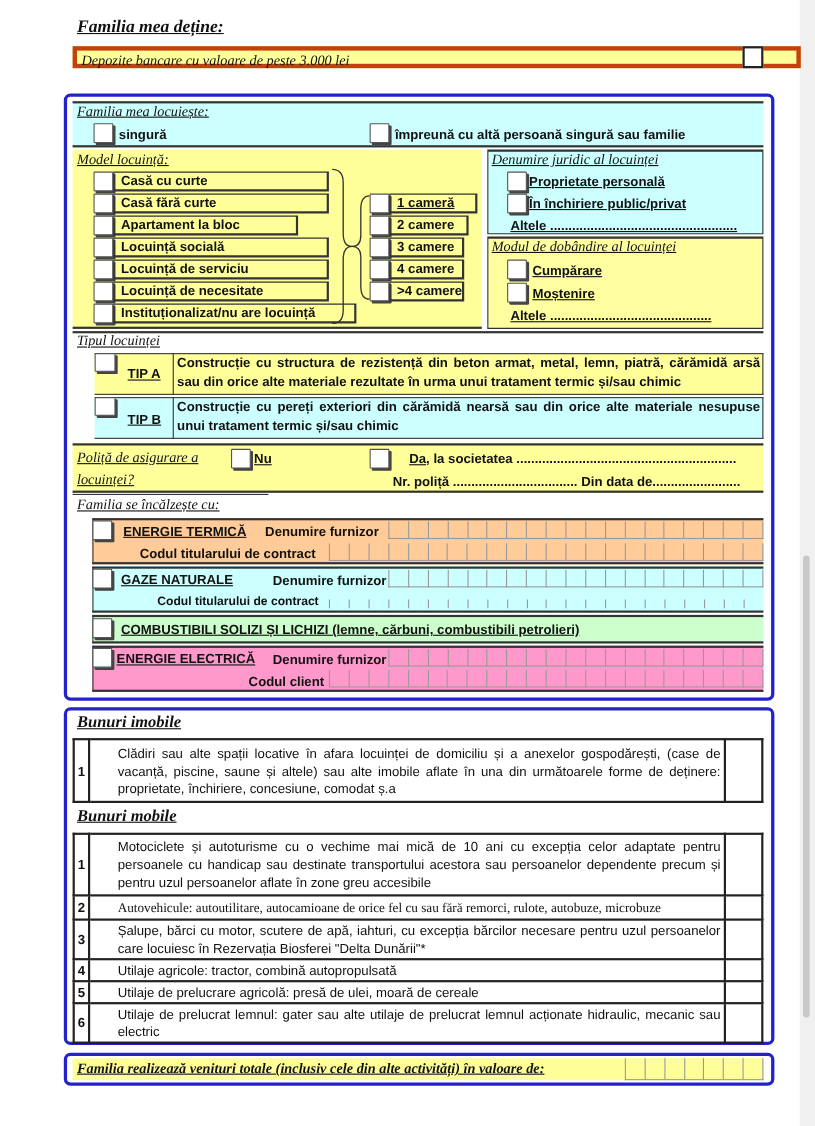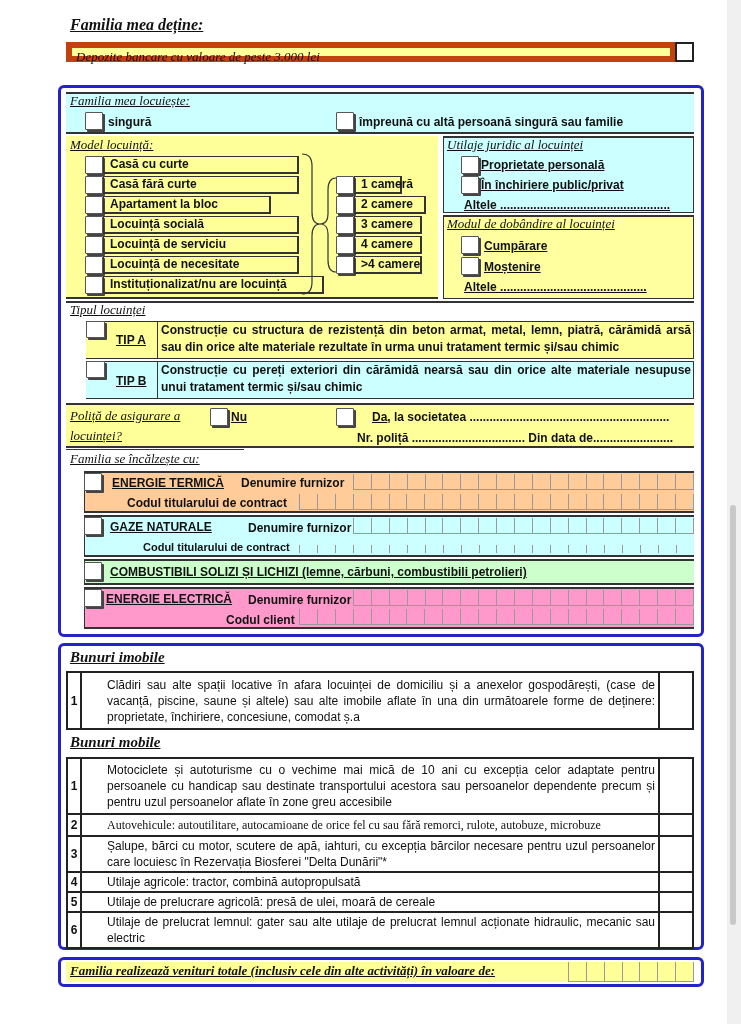--- a/index.html
+++ b/index.html
@@ -33,21 +33,21 @@
   .scroll-track { position: absolute; left: 727px; top: 0; width: 14px; height: 1024px; background: #f0f0f0; }
   .scroll-thumb { position: absolute; left: 730px; top: 505px; width: 6px; height: 420px; background: #c8c8c8; border-radius: 3px; }
 </style>
 </head>
 <body>
 
 <div class="scroll-track"></div>
 <div class="scroll-thumb"></div>
 
 <div class="abs serif-it b" style="left:70px; top:16px; font-size:16px;">Familia mea deține:</div>
-<div class="abs yellow" style="left:66px; top:42px; width:610px; height:20px; border:6px solid #c2410c;">
+<div class="abs yellow" style="left:66px; top:42px; width:662px; height:20px; border:4px solid #c2410c;">
   <span class="serif-it" style="position:absolute; left:4px; top:1px; font-size:13px; text-decoration:none;">Depozite bancare cu valoare de peste 3.000 lei</span>
 </div>
 <div class="abs" style="left:675px; top:42px; width:19px; height:20px; background:#fff; border:2px solid #222;"></div>
 
 <div class="panel" style="left:58px; top:85px; width:646px; height:552px;"></div>
 
 <div class="abs cyan" style="left:66px; top:92px; width:628px; height:42px; border-top:2px solid #333; border-bottom:2px solid #333;"></div>
 <div class="abs serif-it" style="left:70px; top:93px; font-size:13px;">Familia mea locuiește:</div>
 <div class="cb" style="left:85px; top:112px;"></div>
 <div class="lbl" style="left:108px; top:115px;">singură</div>
@@ -71,32 +71,32 @@
 <div class="optbox" style="left:103px; top:256px; width:196px;">Locuință de necesitate</div>
 <div class="cb" style="left:85px; top:276px;"></div>
 <div class="optbox" style="left:103px; top:276px; width:221px;">Instituționalizat/nu are locuință</div>
 
 <svg class="abs" style="left:300px; top:152px;" width="40" height="146">
   <path d="M2 2 Q12 2 12 14 L12 60 Q12 72 20 72 Q12 72 12 84 L12 130 Q12 142 2 142" fill="none" stroke="#333" stroke-width="1.2"></path>
   <path d="M36 26 Q28 26 28 38 L28 62 Q28 72 20 72 Q28 72 28 82 L28 108 Q28 120 36 120" fill="none" stroke="#333" stroke-width="1.2"></path>
 </svg>
 
 <div class="cb" style="left:336px; top:176px;"></div>
-<div class="optbox" style="left:354px; top:176px; width:48px;">1 cameră</div>
+<div class="optbox" style="left:354px; top:176px; width:80px;text-decoration:underline;">1 cameră</div>
 <div class="cb" style="left:336px; top:196px;"></div>
 <div class="optbox" style="left:354px; top:196px; width:72px;">2 camere</div>
 <div class="cb" style="left:336px; top:216px;"></div>
 <div class="optbox" style="left:354px; top:216px; width:68px;">3 camere</div>
 <div class="cb" style="left:336px; top:236px;"></div>
 <div class="optbox" style="left:354px; top:236px; width:68px;">4 camere</div>
 <div class="cb" style="left:336px; top:256px;"></div>
 <div class="optbox" style="left:354px; top:256px; width:68px;">&gt;4 camere</div>
 
 <div class="abs cyan" style="left:443px; top:136px; width:251px; height:77px; border:1px solid #333; border-top:2px solid #333;"></div>
-<div class="abs serif-it" style="left:447px; top:137px; font-size:13px;">Utilaje juridic al locuinței</div>
+<div class="abs serif-it" style="left:447px; top:137px; font-size:13px;">Denumire juridic al locuinței</div>
 <div class="cb" style="left:461px; top:156px;"></div>
 <div class="lbl u" style="left:481px; top:158px;">Proprietate personală</div>
 <div class="cb" style="left:461px; top:176px;"></div>
 <div class="lbl u" style="left:481px; top:178px;">În închiriere public/privat</div>
 <div class="lbl u" style="left:464px; top:198px;">Altele ...................................................</div>
 
 <div class="abs ylw2" style="left:443px; top:215px; width:251px; height:84px; border:1px solid #333; border-top:2px solid #333;"></div>
 <div class="abs serif-it" style="left:447px; top:216px; font-size:13px;">Modul de dobândire al locuinței</div>
 <div class="cb" style="left:461px; top:236px;"></div>
 <div class="lbl u" style="left:484px; top:239px;">Cumpărare</div>

